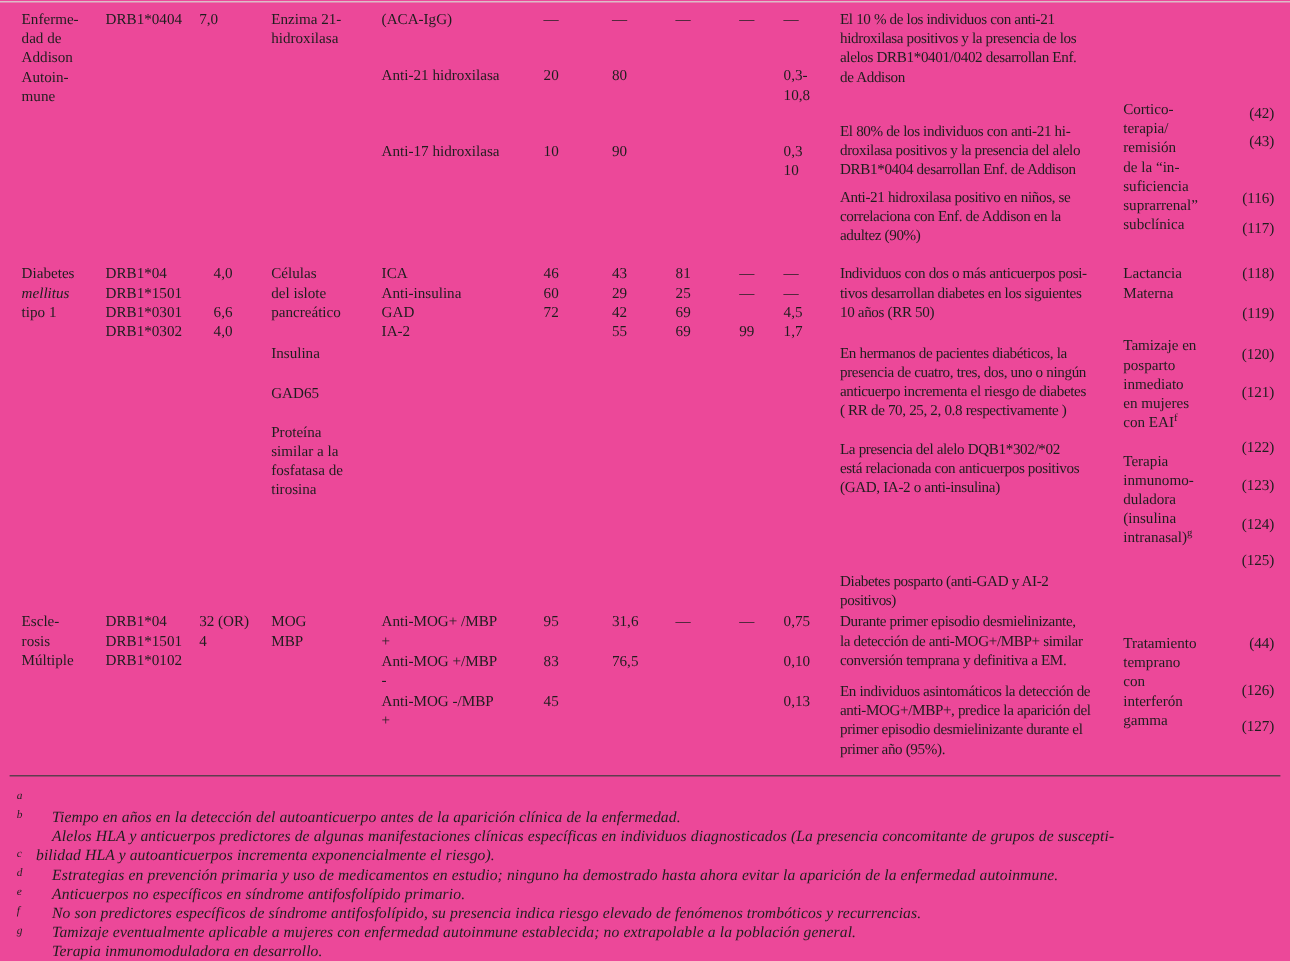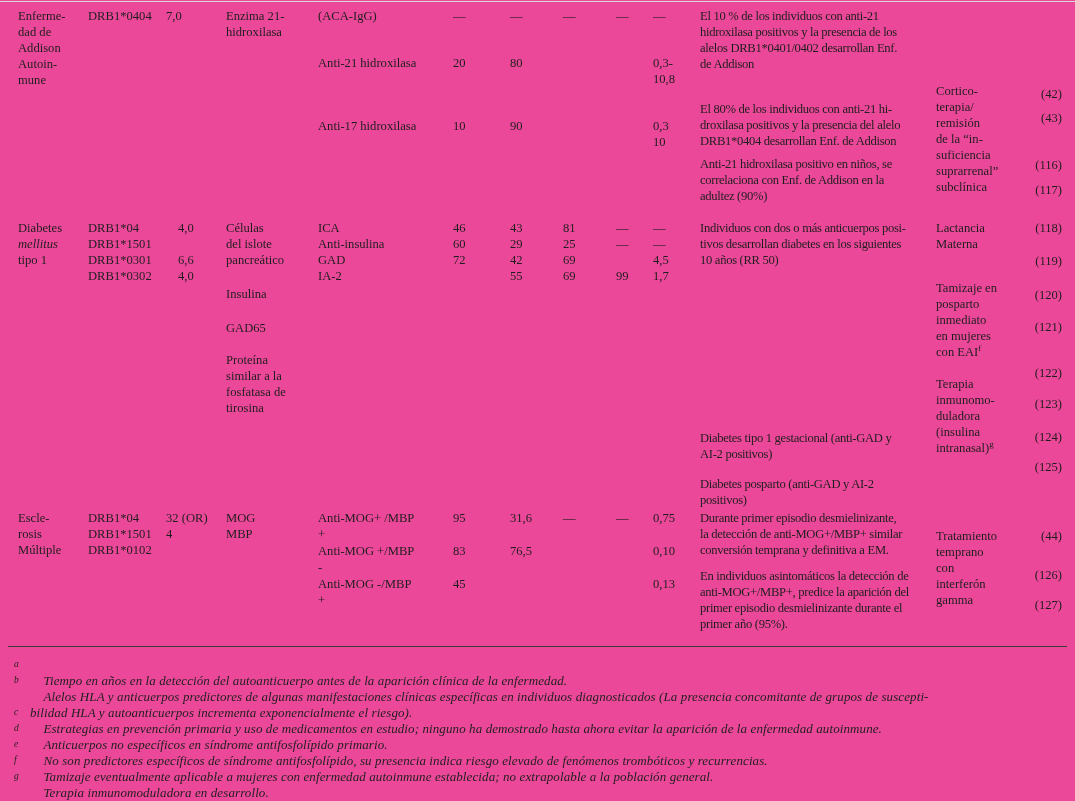--- a/index.html
+++ b/index.html
@@ -150,22 +150,27 @@
     <span class="c1"></span>
     <span class="c2">55</span>
     <span class="c3">69</span>
     <span class="c4">99</span>
     <span class="c5">1,7</span>
   </div>
 
   <div class="comment" style="top:220px">Individuos con dos o más anticuerpos posi-
 tivos desarrollan diabetes en los siguientes
 10 años (RR 50)</div>
-  <div class="comment" style="top:430px">Diabetes tipo 1 gestacional (anti-GAD y
-AI-2 positivos)</div>
+  <div class="comment" style="top:286px">En hermanos de pacientes diabéticos, la
+presencia de cuatro, tres, dos, uno o ningún
+anticuerpo incrementa el riesgo de diabetes
+( RR de 70, 25, 2, 0.8 respectivamente )</div>
+  <div class="comment" style="top:366px">La presencia del alelo DQB1*302/*02
+está relacionada con anticuerpos positivos
+(GAD, IA-2 o anti-insulina)</div>
   <div class="comment" style="top:476px">Diabetes posparto (anti-GAD y AI-2
 positivos)</div>
 
   <div class="prevention" style="top:220px">Lactancia
 Materna</div>
   <div class="prevention" style="top:280px"><span>Tamizaje en
 posparto
 inmediato
 en mujeres
 con EAI</span><sup class="inline-sup">f</sup></div>

